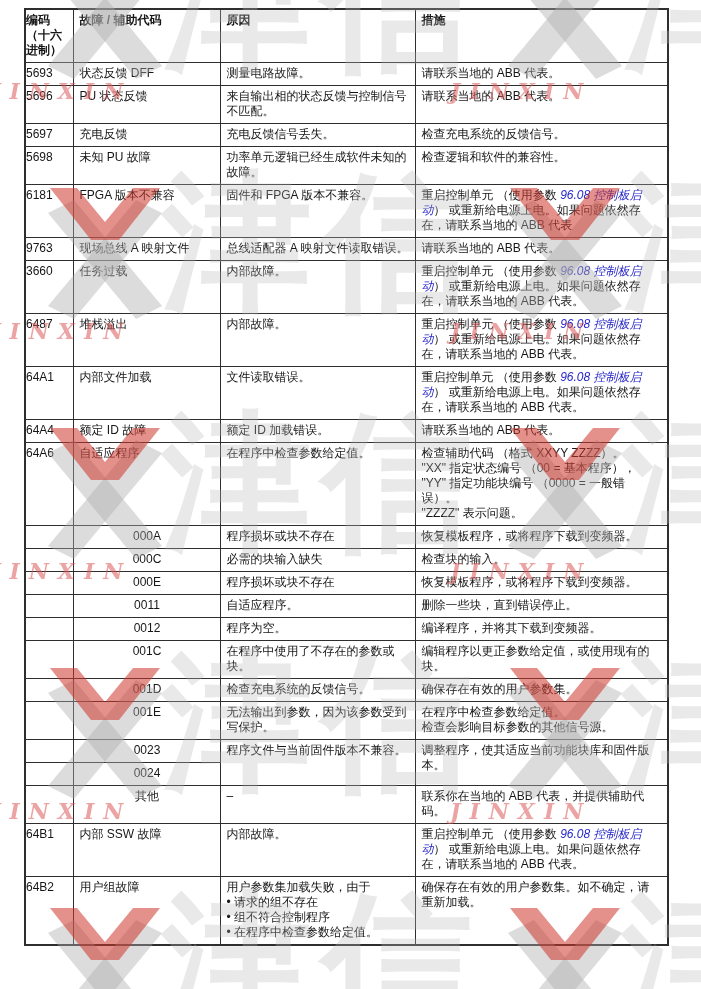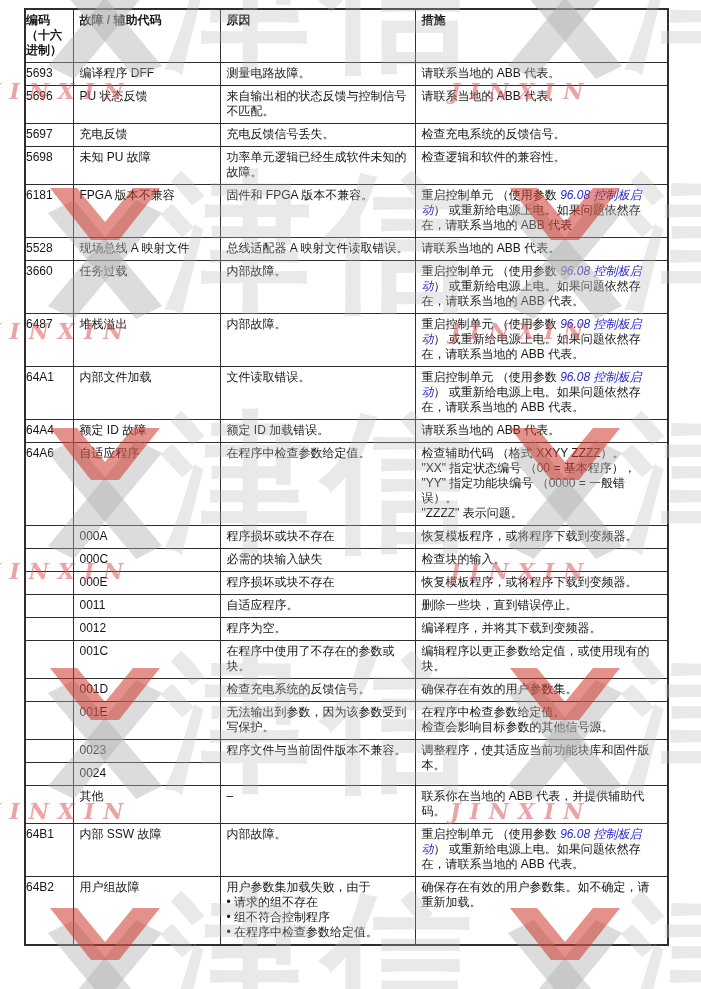--- a/index.html
+++ b/index.html
@@ -21,21 +21,21 @@
     padding:3px 6px 4px 6px;
     font-size:12px; line-height:15px; color:#161616;
     overflow:hidden;
   }
   .fault-table th { font-weight:bold; text-align:left; }
   .col-code  { width:48px; }
   .col-fault { width:147px; }
   .col-cause { width:195px; }
   .col-meas  { width:253px; }
   td.code-cell, th.code-head { padding-left:0; padding-right:4px; }
-  td.subcode-cell { text-align:left; padding-right:5px; }
+  td.subcode-cell { text-align:center; padding-right:5px; }
   td.rich { white-space:pre-line; }
   .plink { color:#2626c9; font-style:italic; }
 
   
   .wm { position:absolute; width:430px; height:180px; pointer-events:none; z-index:3; }
   .wm-x { position:absolute; left:40px; top:0; width:150px; height:150px; }
   .wm-hanzi {
     position:absolute; left:172px; top:-14px;
     font-size:150px; line-height:1.05; font-weight:bold; letter-spacing:10px;
     color:rgba(183,183,183,0.30); white-space:nowrap;
@@ -154,21 +154,21 @@
       <tr>
         <th class="code-head">编码（十六进制）</th>
         <th>故障 / 辅助代码</th>
         <th>原因</th>
         <th>措施</th>
       </tr>
     </thead>
     <tbody id="table-body">
         <tr>
           <td class="code-cell">5693</td>
-          <td>编译程序 DFF</td>
+          <td>状态反馈 DFF</td>
           <td class="rich"><span>测量电路故障。</span></td>
           <td class="rich"><span>请联系当地的 ABB 代表。</span></td>
         </tr>
         <tr>
           <td class="code-cell">5696</td>
           <td>PU 状态反馈</td>
           <td class="rich"><span>来自输出相的状态反馈与控制信号不匹配。</span></td>
           <td class="rich"><span>请联系当地的 ABB 代表。</span></td>
         </tr>
         <tr>
@@ -183,21 +183,21 @@
           <td class="rich"><span>功率单元逻辑已经生成软件未知的故障。</span></td>
           <td class="rich"><span>检查逻辑和软件的兼容性。</span></td>
         </tr>
         <tr>
           <td class="code-cell">6181</td>
           <td>FPGA 版本不兼容</td>
           <td class="rich"><span>固件和 FPGA 版本不兼容。</span></td>
           <td class="rich"><span>重启控制单元 （使用参数 </span><span class="plink">96.08 控制板启动</span><span>） 或重新给电源上电。如果问题依然存在，请联系当地的 ABB 代表</span></td>
         </tr>
         <tr>
-          <td class="code-cell">5528</td>
+          <td class="code-cell">9763</td>
           <td>现场总线 A 映射文件</td>
           <td class="rich"><span>总线适配器 A 映射文件读取错误。</span></td>
           <td class="rich"><span>请联系当地的 ABB 代表。</span></td>
         </tr>
         <tr>
           <td class="code-cell">3660</td>
           <td>任务过载</td>
           <td class="rich"><span>内部故障。</span></td>
           <td class="rich"><span>重启控制单元 （使用参数 </span><span class="plink">96.08 控制板启动</span><span>） 或重新给电源上电。如果问题依然存在，请联系当地的 ABB 代表。</span></td>
         </tr>

